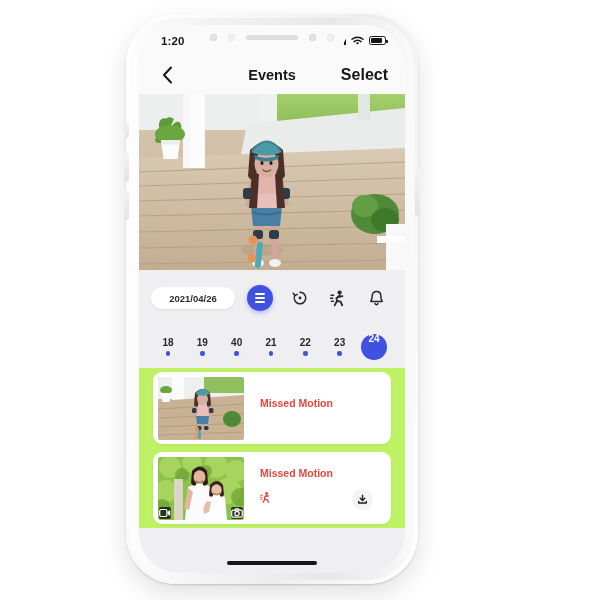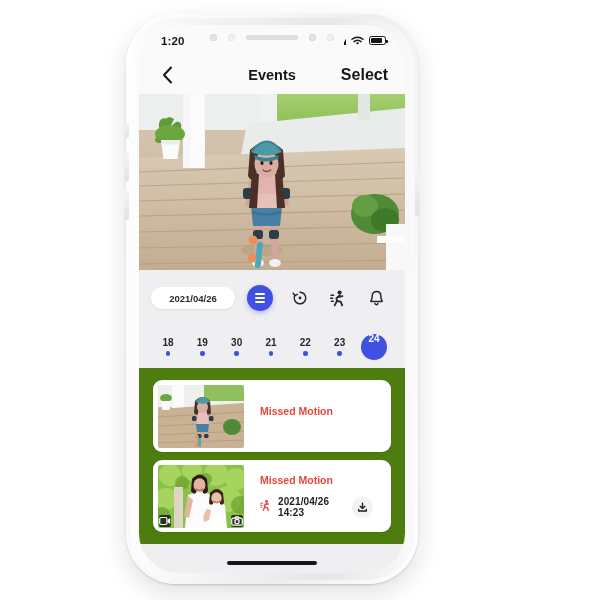--- a/index.html
+++ b/index.html
@@ -111,21 +111,21 @@
     height:42px; background:#efeff2; display:flex; align-items:center;
     justify-content:space-between; padding:0 18px 0 16px;
   }
   .day{ width:26px; display:flex; flex-direction:column; align-items:center; gap:3px; cursor:pointer; }
   .day .num{ font-size:10px; font-weight:700; color:#26262c; line-height:1; }
   .day .dot{ width:4.4px; height:4.4px; border-radius:50%; background:#4050e0; }
   .day.sel{ width:26px; height:26px; border-radius:50%; background:#4050e0; justify-content:flex-start; gap:0; }
   .day.sel .num{ color:#fff; }
 
   
-  .events{ padding:12px 14px; display:flex; flex-direction:column; gap:8px; background:#4d7c0f; }
+  .events{ padding:4px 14px; display:flex; flex-direction:column; gap:8px; background:#bef264; }
   .event{
     background:#ffffff; border-radius:9px; height:72px;
     display:flex; align-items:center; overflow:hidden;
     box-shadow:0 1px 3px rgba(0,0,0,.07); cursor:pointer;
   }
   .thumb{ position:relative; width:86px; height:63px; margin:4px 0 4px 5px; border-radius:3px; overflow:hidden; flex:0 0 auto; background:#b9ab99; }
   .thumb svg{ display:block; width:100%; height:100%; }
   .badge{
     position:absolute; bottom:1px; width:12px; height:12px; border-radius:2px;
     background:rgba(22,22,26,.82); display:flex; align-items:center; justify-content:center;
@@ -335,21 +335,21 @@
     <div class="datestrip">
       <div class="day">
         <span class="num">18</span>
         <span class="dot"></span>
       </div>
       <div class="day">
         <span class="num">19</span>
         <span class="dot"></span>
       </div>
       <div class="day">
-        <span class="num">30</span>
+        <span class="num">40</span>
         <span class="dot"></span>
       </div>
       <div class="day">
         <span class="num">21</span>
         <span class="dot"></span>
       </div>
       <div class="day">
         <span class="num">22</span>
         <span class="dot"></span>
       </div>
@@ -461,21 +461,20 @@
           <div class="ev-meta">
             <span>
               <svg width="11" height="13" viewBox="0 0 16 17" fill="none">
                 <circle cx="9.6" cy="2.6" r="2.1" fill="#e8453c"></circle>
                 <path d="M9.8 5.4 L6.4 8.2 L7 11 L4.6 15.4" stroke="#e8453c" stroke-width="2" stroke-linecap="round" stroke-linejoin="round"></path>
                 <path d="M7 11 L10.6 11.6 L12.2 15.4" stroke="#e8453c" stroke-width="2" stroke-linecap="round" stroke-linejoin="round"></path>
                 <path d="M8.2 7 L12.4 6.2" stroke="#e8453c" stroke-width="2" stroke-linecap="round"></path>
                 <path d="M1 5.2 h2.4 M.6 8.2 h2 M1.4 11.2 h1.8" stroke="#e8453c" stroke-width="1.5" stroke-linecap="round"></path>
               </svg>
             </span>
-            <span class="ev-time">2021/04/26 14:23</span>
             <span class="dl">
               <svg width="11" height="11" viewBox="0 0 12 12" fill="none">
                 <path d="M6 1.2 v5.4" stroke="#1d1d22" stroke-width="1.5" stroke-linecap="round"></path>
                 <path d="M3.5 4.6 L6 7.1 L8.5 4.6" stroke="#1d1d22" stroke-width="1.5" stroke-linecap="round" stroke-linejoin="round" fill="none"></path>
                 <path d="M1.8 8.2 v1.6 h8.4 V8.2" stroke="#1d1d22" stroke-width="1.5" stroke-linecap="round" stroke-linejoin="round" fill="none"></path>
               </svg>
             </span>
           </div>
         </div>
       </div>

